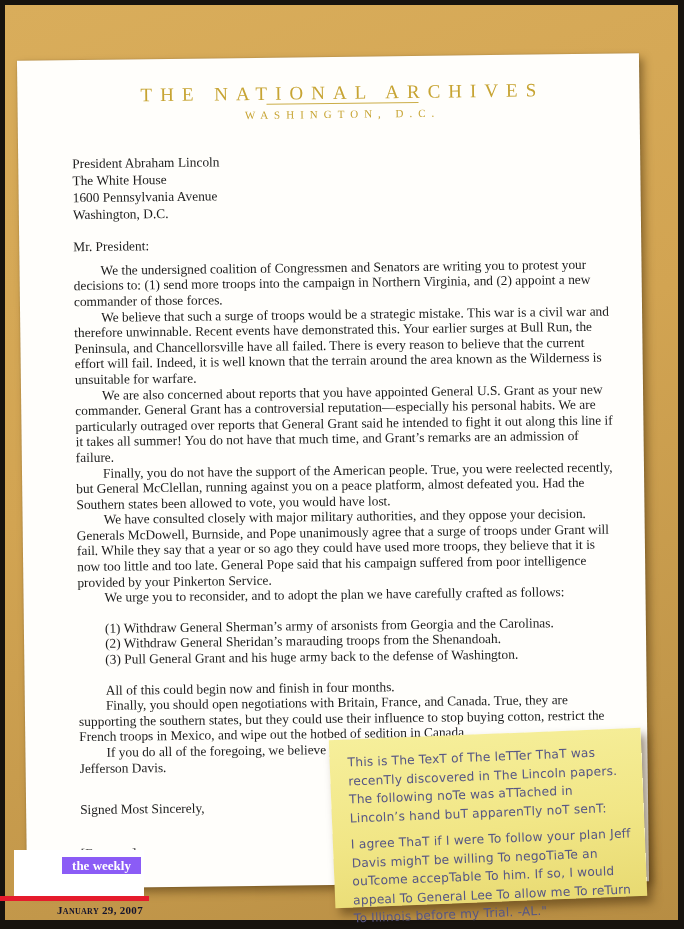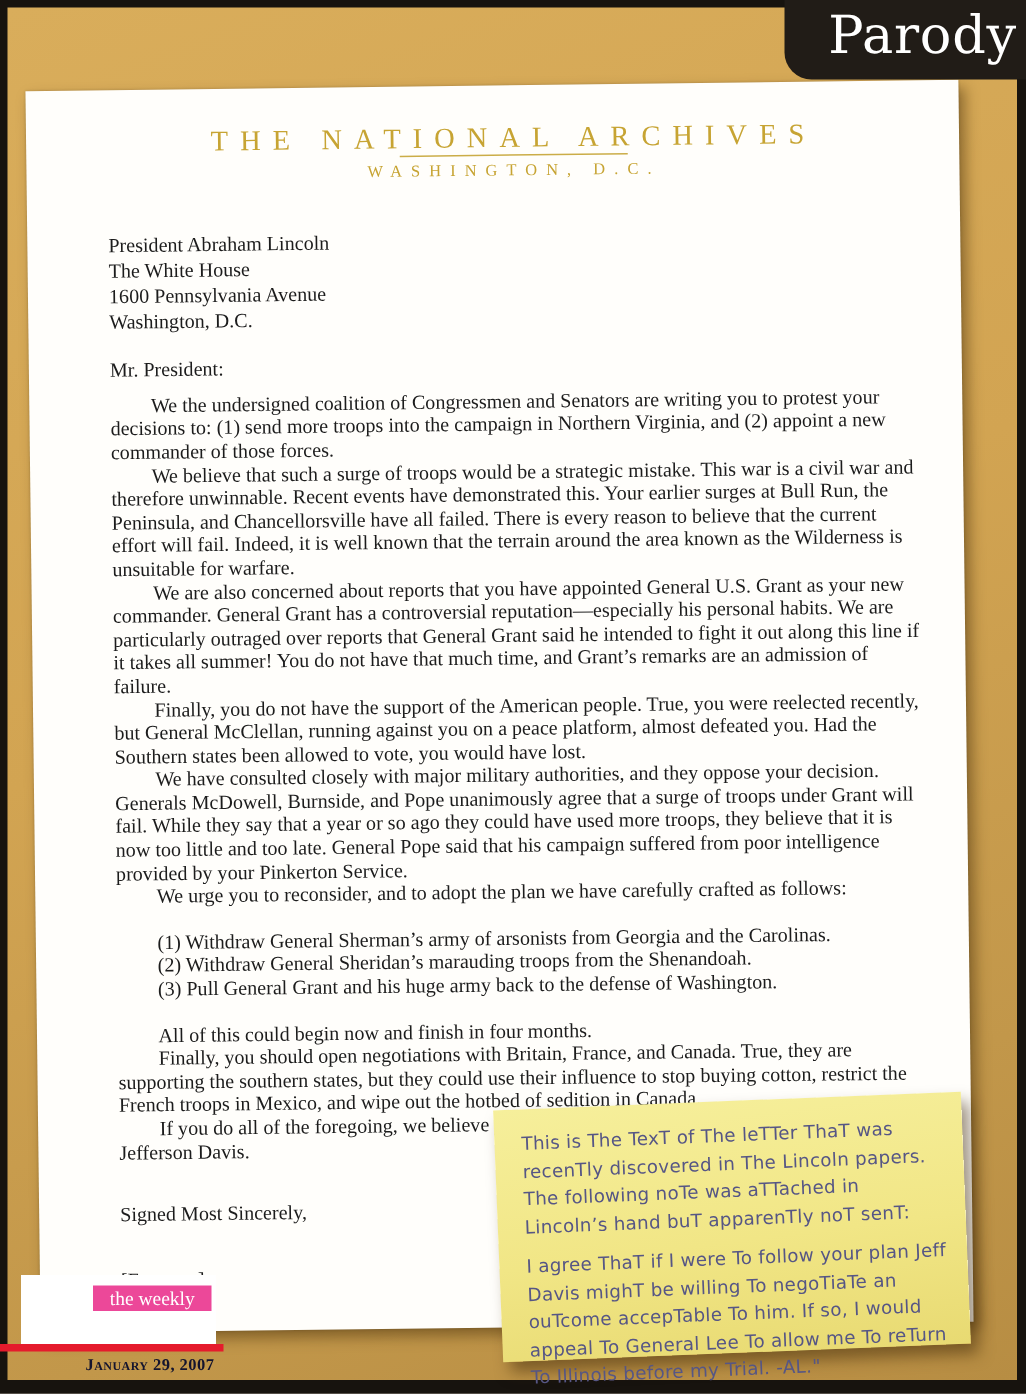--- a/index.html
+++ b/index.html
@@ -63,44 +63,41 @@
     font-family:"DejaVu Sans", cursive;
     font-size:12.2px; line-height:18.5px; color:#565685; letter-spacing:0.2px;
   }
   .note-text p { margin:0; }
   .note-text p + p { margin-top:8px; }
   
   .masthead { position:absolute; left:0; top:844px; width:200px; height:80px; z-index:5; }
   .mh-white { position:absolute; left:14px; top:6px; width:130px; height:47px; background:#ffffff; }
   .mh-blue {
     position:absolute; left:62px; top:13px; width:79px; height:17px;
-    background:#ec4899; color:#ffffff; text-align:center;
-    font-family:"Liberation Serif", serif; font-weight:normal; font-size:13px; line-height:17px;
+    background:#8b5cf6; color:#ffffff; text-align:center;
+    font-family:"Liberation Serif", serif; font-weight:bold; font-size:13px; line-height:17px;
   }
   .mh-standard {
     position:absolute; left:11px; top:22px;
     font-family:"DejaVu Serif", serif; font-weight:bold; font-size:28px;
     color:#0e0e0e; letter-spacing:-1px;
   }
   .mh-redline { position:absolute; left:0; top:52px; width:149px; height:5px; background:#e51b2c; }
   .mh-date {
     position:absolute; left:57px; top:60px;
     font-family:"Liberation Serif", serif; font-weight:bold; font-size:11px;
     font-variant:small-caps; color:#14142e; letter-spacing:0.3px;
   }
 </style>
 </head>
 <body>
 
 <div class="page">
   <div class="mat"></div>
 
-  <div class="parody-box">
-    <span>Parody</span>
-  </div>
 
   <div class="paper">
     <div class="paper-content">
 
       <div class="letterhead">
         <div class="lh-title">THE NATIONAL ARCHIVES</div>
         <div class="lh-underline"></div>
         <div class="lh-subtitle">WASHINGTON, D.C.</div>
       </div>
 

